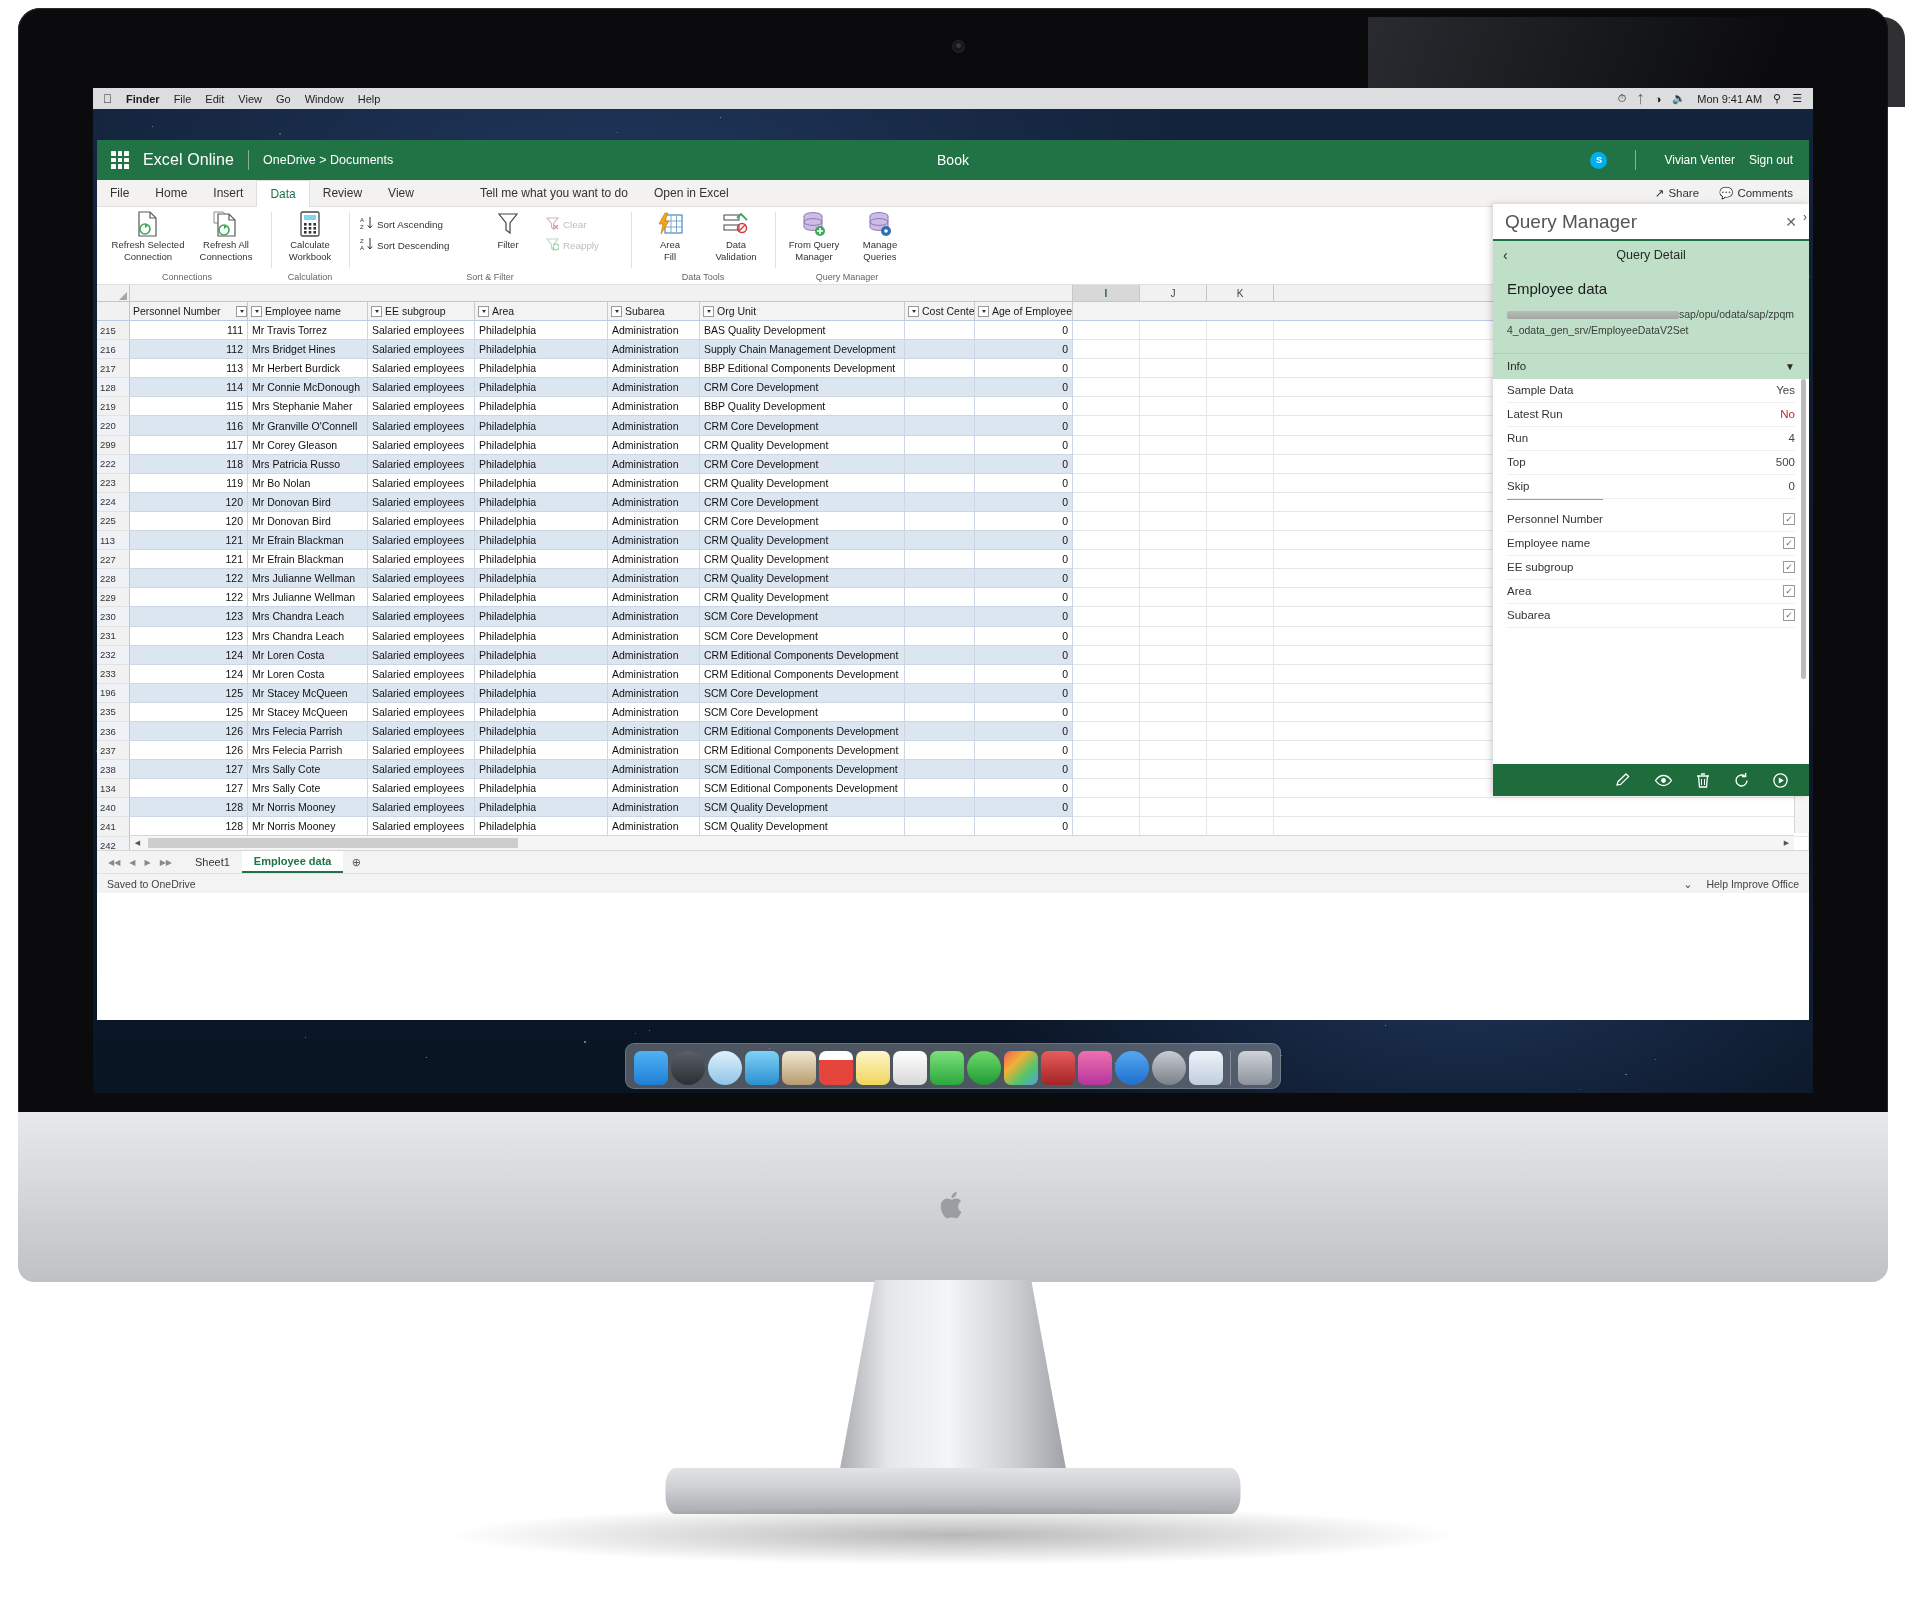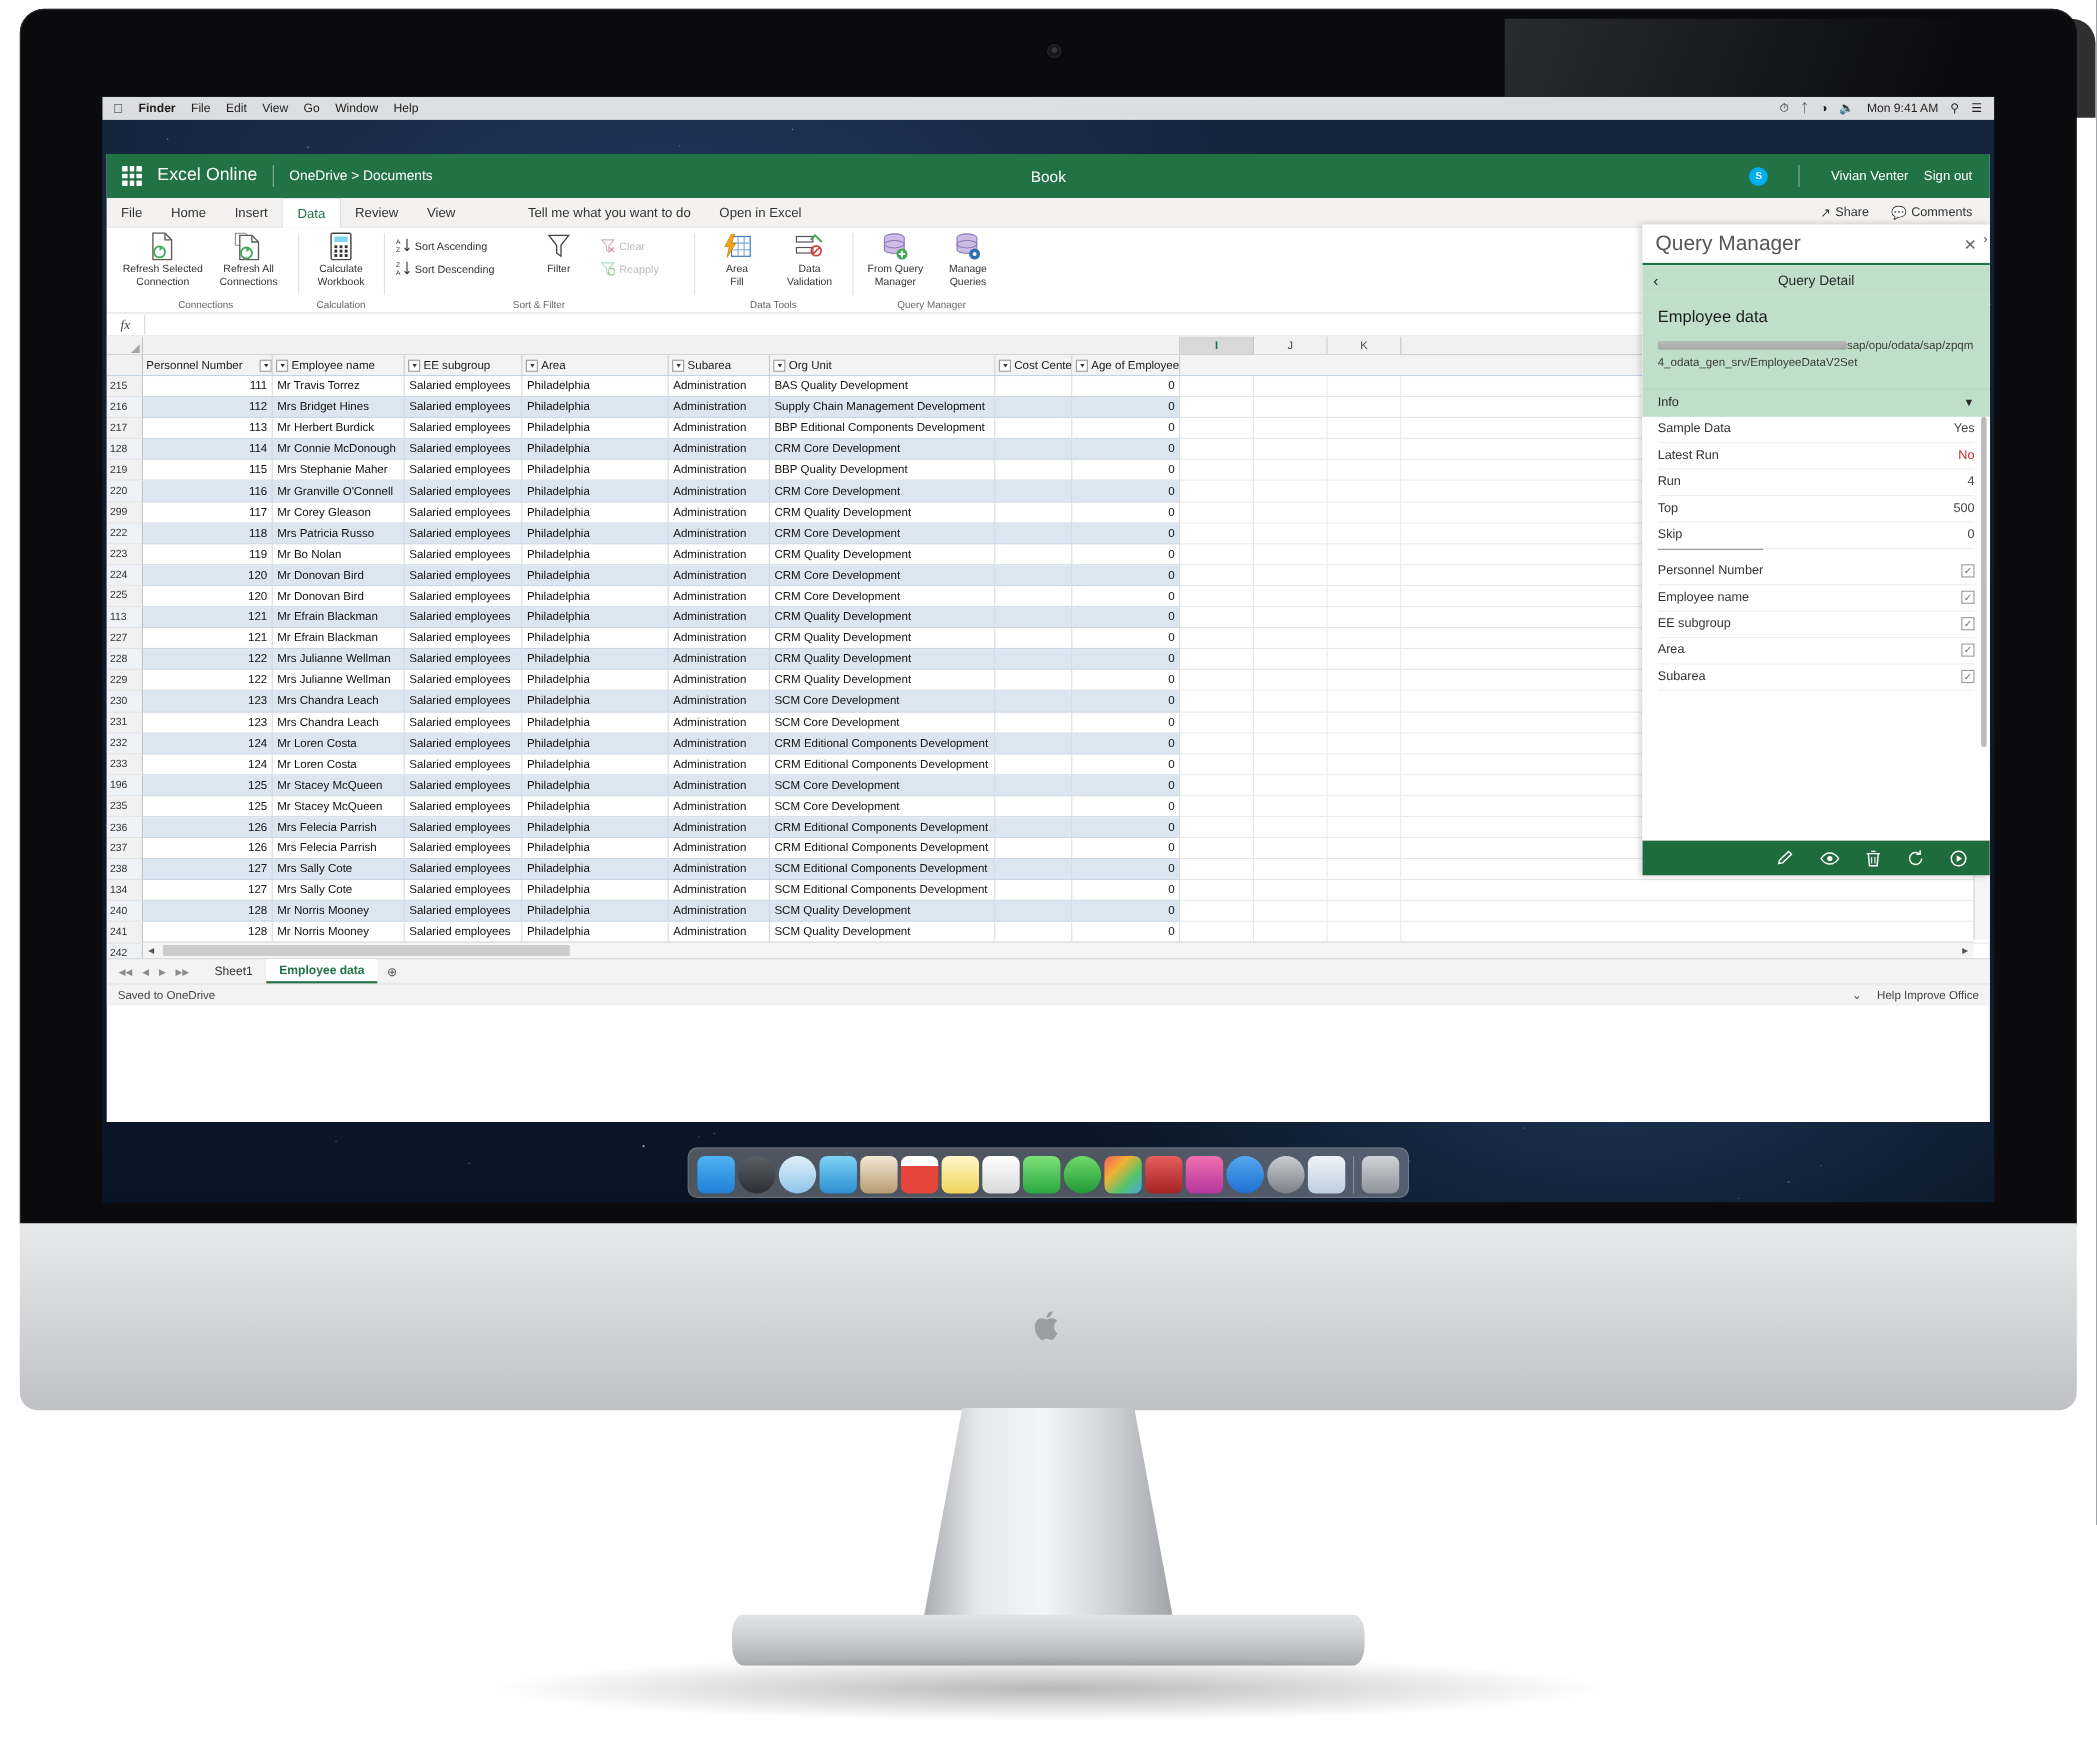--- a/index.html
+++ b/index.html
@@ -762,24 +762,20 @@
               <span class="lbl">Manage
 Queries</span>
             </div>
           </div>
           <div class="rgl">Query Manager</div>
         </div>
 
         <div class="collapse-ribbon">^</div>
       </div>
 
-      <div class="formulabar">
-        <div class="fx">fx</div>
-        <div class="fbox"></div>
-      </div>
 
       <div class="gridwrap">
         <div class="colhead">
           <div class="corner"></div>
           <div id="colheads" style="display:flex;flex:1;">
               <div class="ch" style="width: 943px;"></div>
               <div class="ch sel" style="width: 67px;">I</div>
               <div class="ch" style="width: 67px;">J</div>
               <div class="ch" style="width: 67px;">K</div>
             </div>

